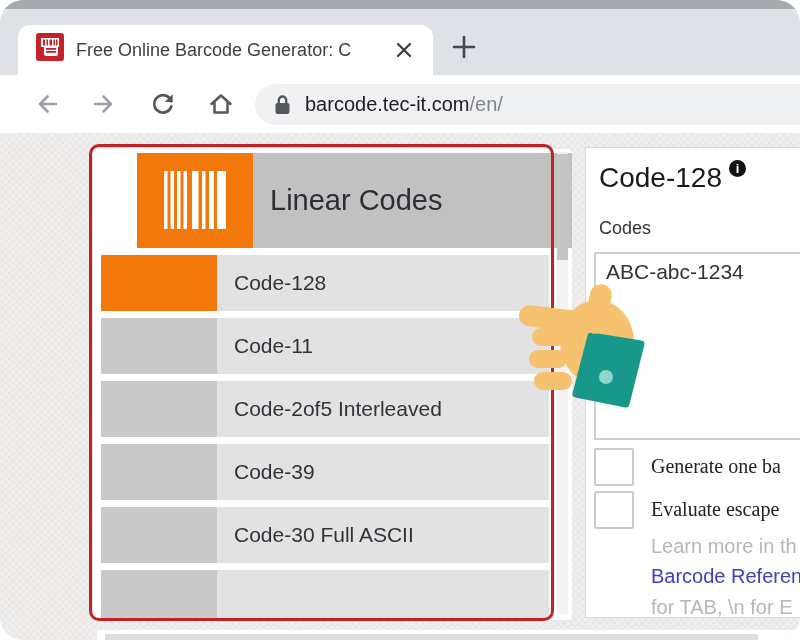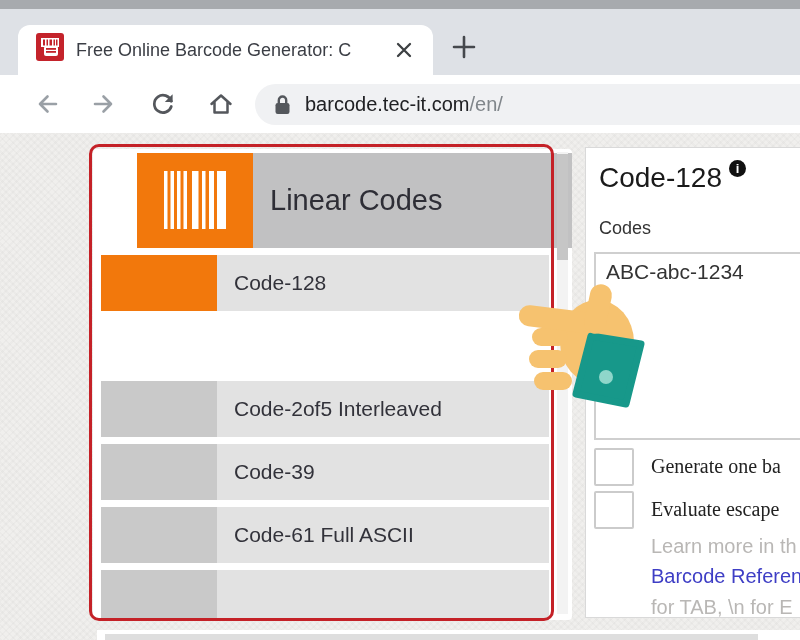--- a/index.html
+++ b/index.html
@@ -1,17 +1,17 @@
 <!DOCTYPE html>
 <html style="--orange: #F2780C; --row-gray: #E2E2E2; --block-gray: #C9C9C9; --header-gray: #C1C1C2; --annotation-red: #C42127; --favicon-red: #C4232B; --link-blue: #3E3EC5; --help-gray: #B9B7B5; --skin: #F6C26F; --teal: #17988A; --teal-dot: #8FD6CA; --chrome-tabbar: #DEE1E6; --chrome-icon: #54575C; --chrome-icon-light: #9AA0A6; --text-dark: #32323A;"><head>
 <meta charset="utf-8">
 <style>
   html,body{margin:0;padding:0;background:#fff;}
   *{box-sizing:border-box;font-family:"Liberation Sans",sans-serif;}
-  .stage{position:relative;width:800px;height:640px;overflow:hidden;background:#fff;}
+  .stage{position:relative;width:800px;height:640px;overflow:hidden;background:#fff;border-radius:23px;}
   .abs{position:absolute;}
 
   
   .top-strip{left:0;top:0;width:800px;height:9px;background:#a7aaae;}
   .tabbar{left:0;top:9px;width:800px;height:66px;background:var(--chrome-tabbar);}
   .tab{left:18px;top:16px;width:415px;height:50px;background:#fff;border-radius:12px 12px 0 0;}
   .favicon{left:18px;top:8px;width:28px;height:28px;}
   .tab-title{left:58px;top:0;height:50px;line-height:50px;width:312px;overflow:hidden;white-space:nowrap;
              font-size:18px;color:#3b3e45;}
   .title-fade{left:330px;top:0;width:42px;height:50px;background:linear-gradient(90deg,rgba(255,255,255,0),#fff 80%);}
@@ -138,31 +138,35 @@
           </g>
         </svg>
       </div>
       <div class="abs hlabel">Linear Codes</div>
     </div>
 
     <div class="abs side-row sel" style="top:106px">
       <div class="abs block"></div>
       <div class="abs rlabel">Code-128</div>
     </div>
+    <div class="abs side-row" style="top:169px">
+      <div class="abs block"></div>
+      <div class="abs rlabel">Code-11</div>
+    </div>
     <div class="abs side-row" style="top:232px">
       <div class="abs block"></div>
       <div class="abs rlabel">Code-2of5 Interleaved</div>
     </div>
     <div class="abs side-row" style="top:295px">
       <div class="abs block"></div>
       <div class="abs rlabel">Code-39</div>
     </div>
     <div class="abs side-row" style="top:358px">
       <div class="abs block"></div>
-      <div class="abs rlabel">Code-61 Full ASCII</div>
+      <div class="abs rlabel">Code-30 Full ASCII</div>
     </div>
     <div class="abs side-row" style="top:421px">
       <div class="abs block"></div>
     </div>
   </div>
   <div class="abs sb-track"></div>
   <div class="abs sb-thumb"></div>
   <div class="abs red-box"></div>
 
   <div class="abs panel">

